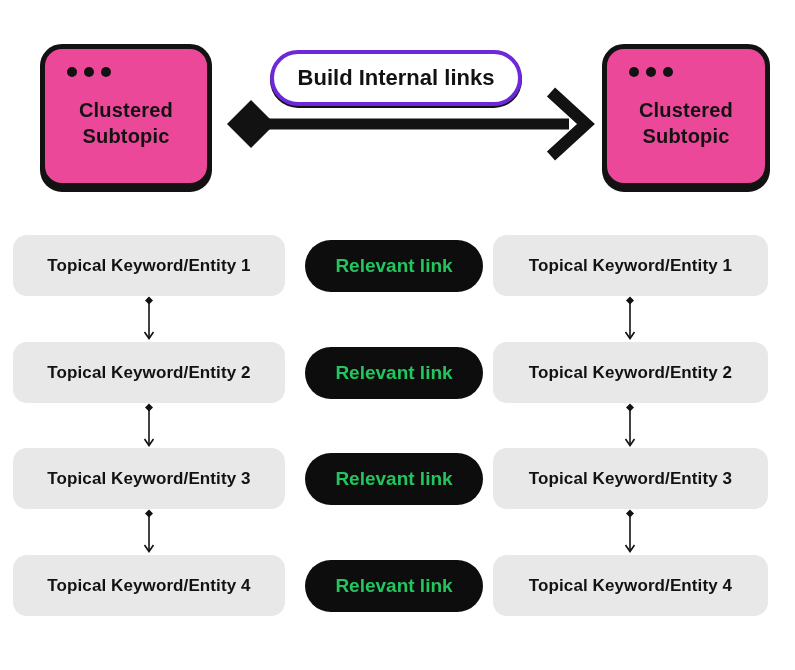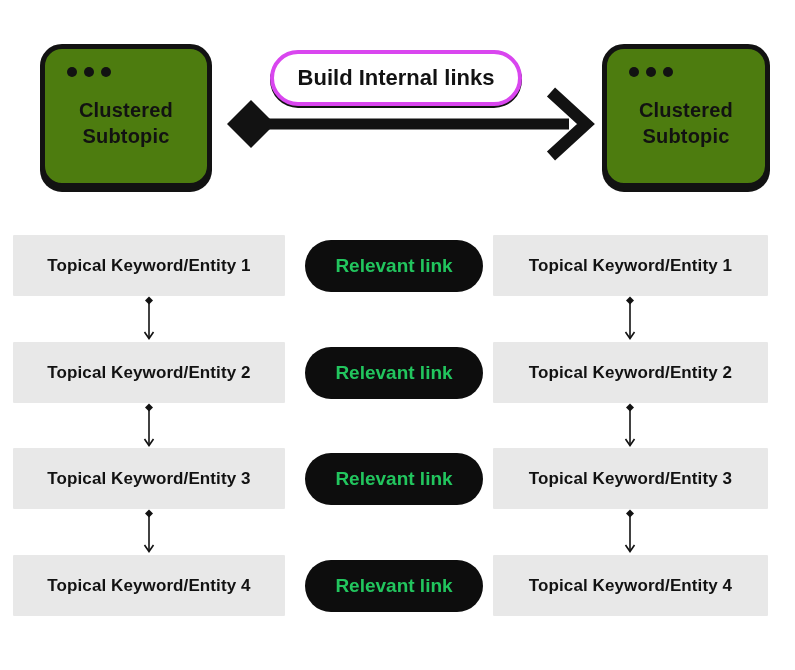--- a/index.html
+++ b/index.html
@@ -10,21 +10,21 @@
     height: 670px;
     background: #ffffff;
     font-family: "Liberation Sans", sans-serif;
     color: #121212;
     overflow: hidden;
   }
 
   
   .cluster-box {
     position: absolute;
-    background: #4d7c0f;
+    background: #ec4899;
     border: 5px solid #121212;
     border-radius: 22px;
     box-shadow: 0 4px 0 #121212;
     display: flex;
     flex-direction: column;
   }
   .cluster-box.left  { left: 40px;  top: 44px; width: 172px; height: 144px; }
   .cluster-box.right { left: 602px; top: 44px; width: 168px; height: 144px; }
   .dots { display: flex; gap: 7px; margin: 18px 0 0 22px; }
   .dot { width: 10px; height: 10px; border-radius: 50%; background: #121212; }
@@ -40,40 +40,40 @@
     padding: 0 14px 14px 14px;
     letter-spacing: 0.2px;
   }
 
   
   .title-pill {
     position: absolute;
     left: 270px; top: 50px;
     width: 252px; height: 56px;
     background: #ffffff;
-    border: 4px solid #d946ef;
+    border: 4px solid #6d28d9;
     border-radius: 30px;
     box-shadow: 0 2px 0 #121212;
     display: flex;
     align-items: center;
     justify-content: center;
     font-size: 22px;
     font-weight: bold;
     z-index: 2;
   }
 
   
   .main-arrow { position: absolute; left: 225px; top: 40px; z-index: 1; }
 
   
   .keyword-box {
     position: absolute;
     width: 272px; height: 61px;
     background: #e8e8e8;
-    border-radius: 1px;
+    border-radius: 14px;
     display: flex;
     align-items: center;
     justify-content: center;
     font-size: 17px;
     font-weight: bold;
     letter-spacing: 0.1px;
   }
   .keyword-box.right { width: 275px; }
 
   

